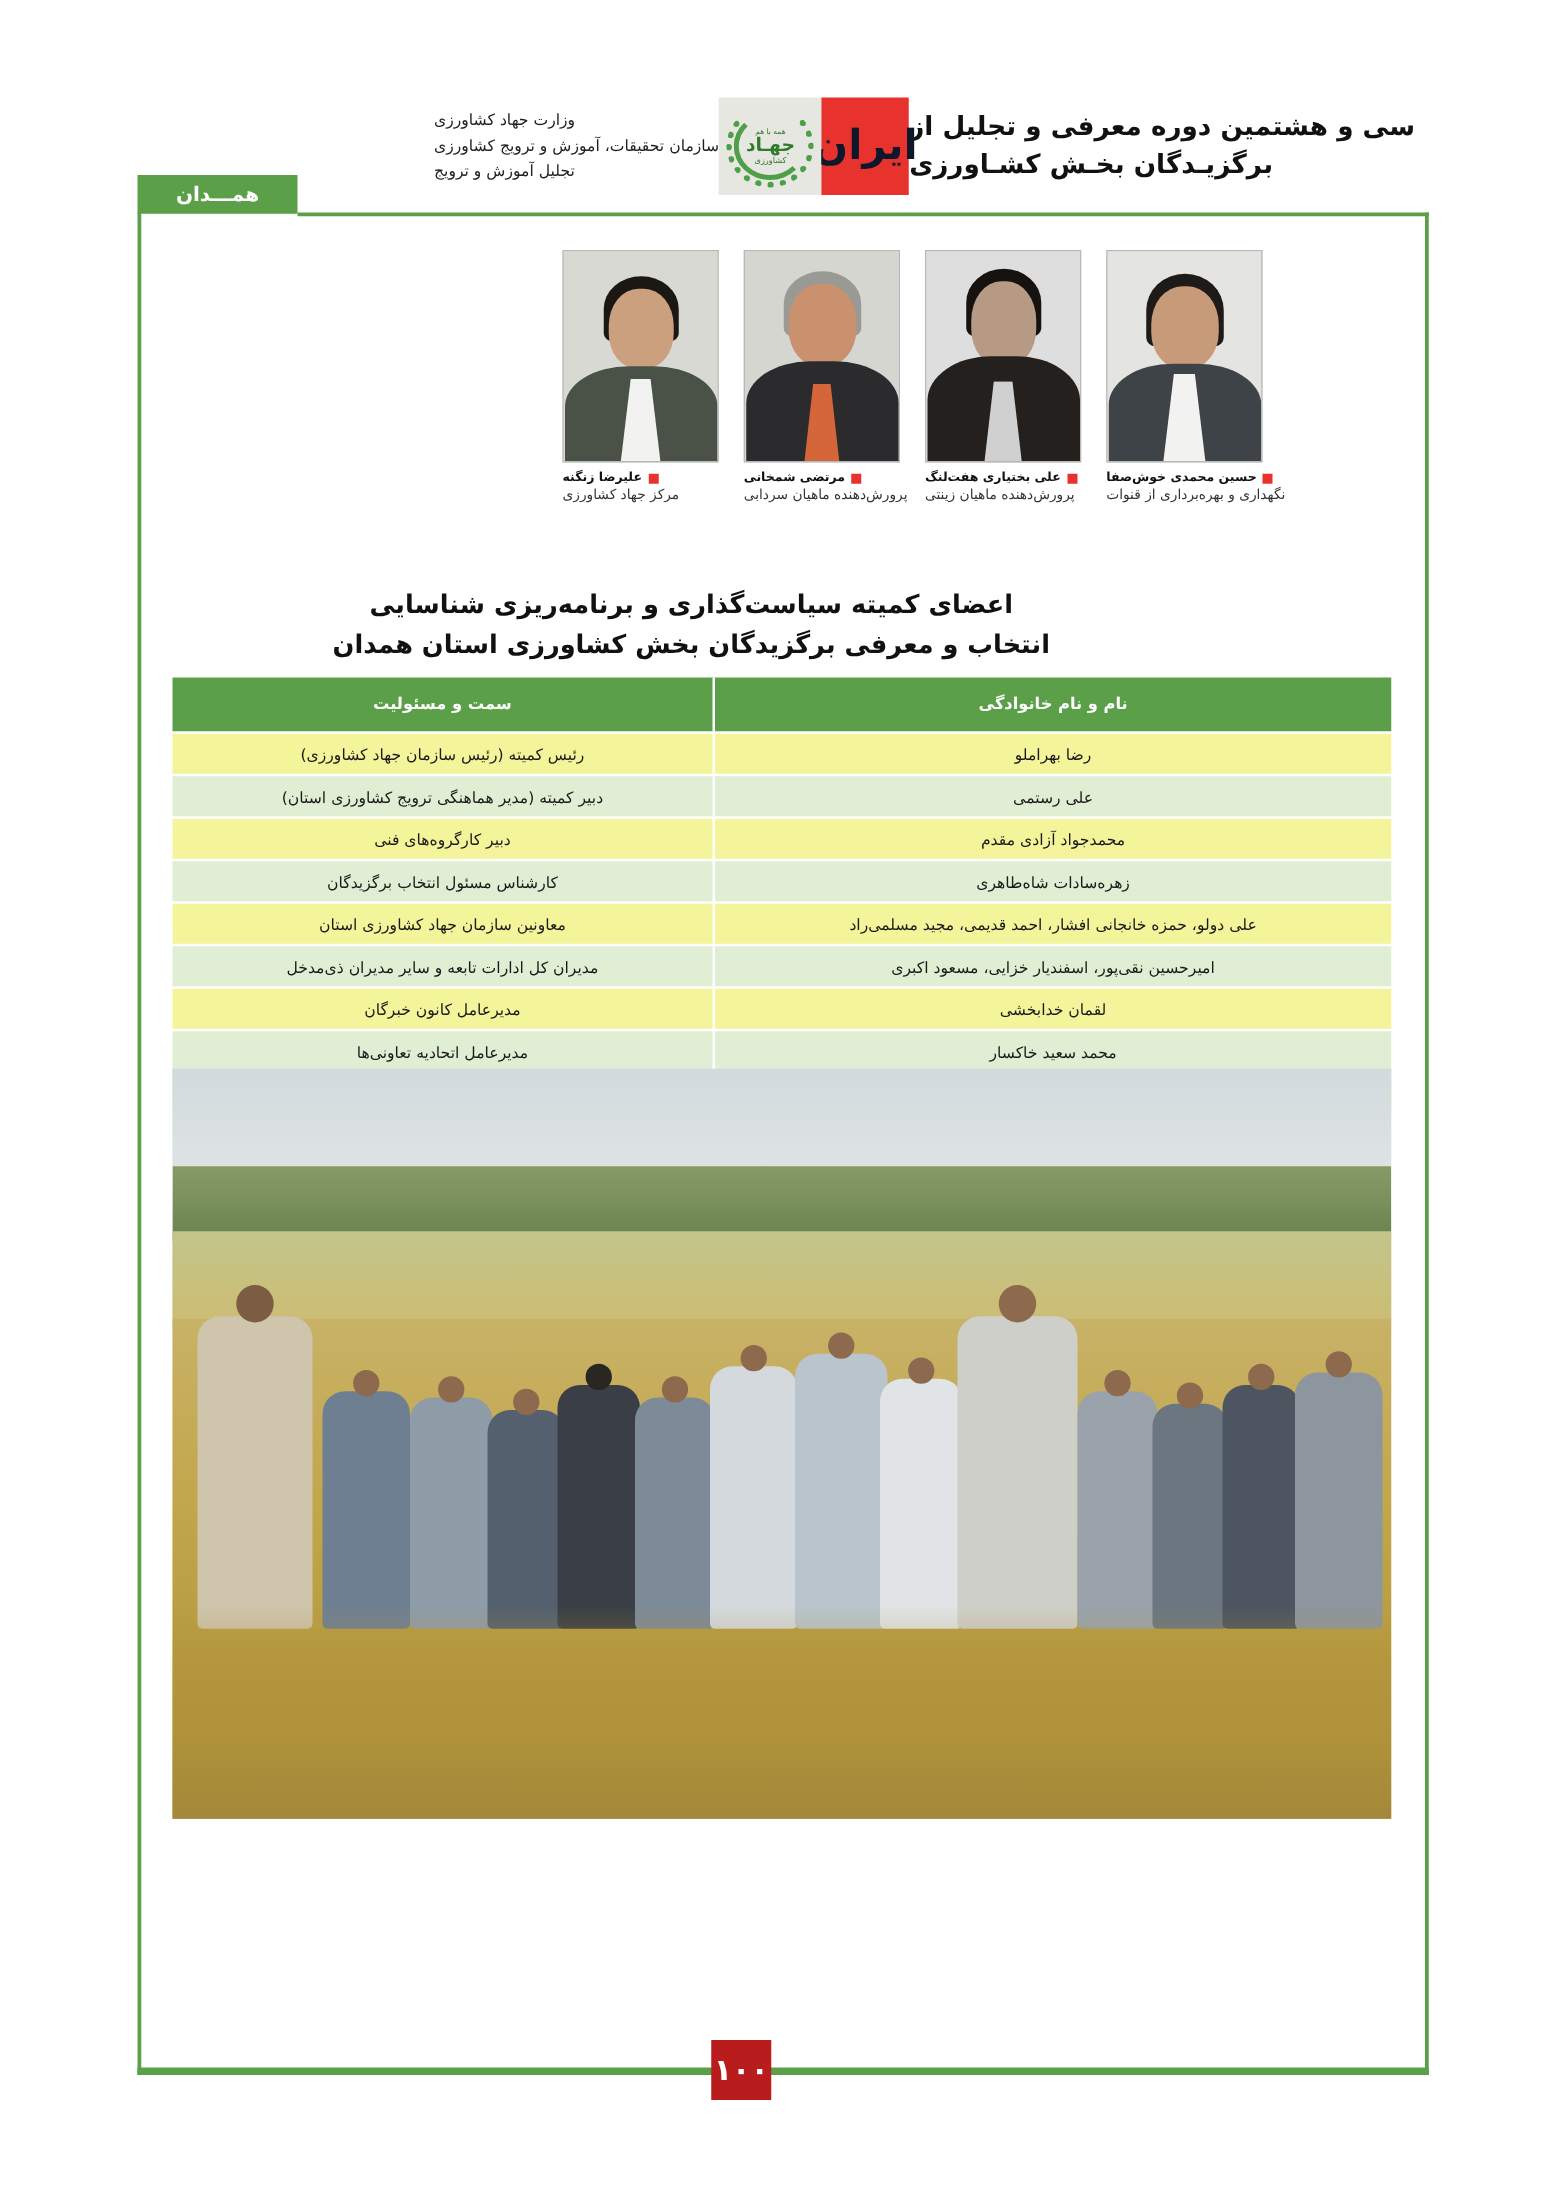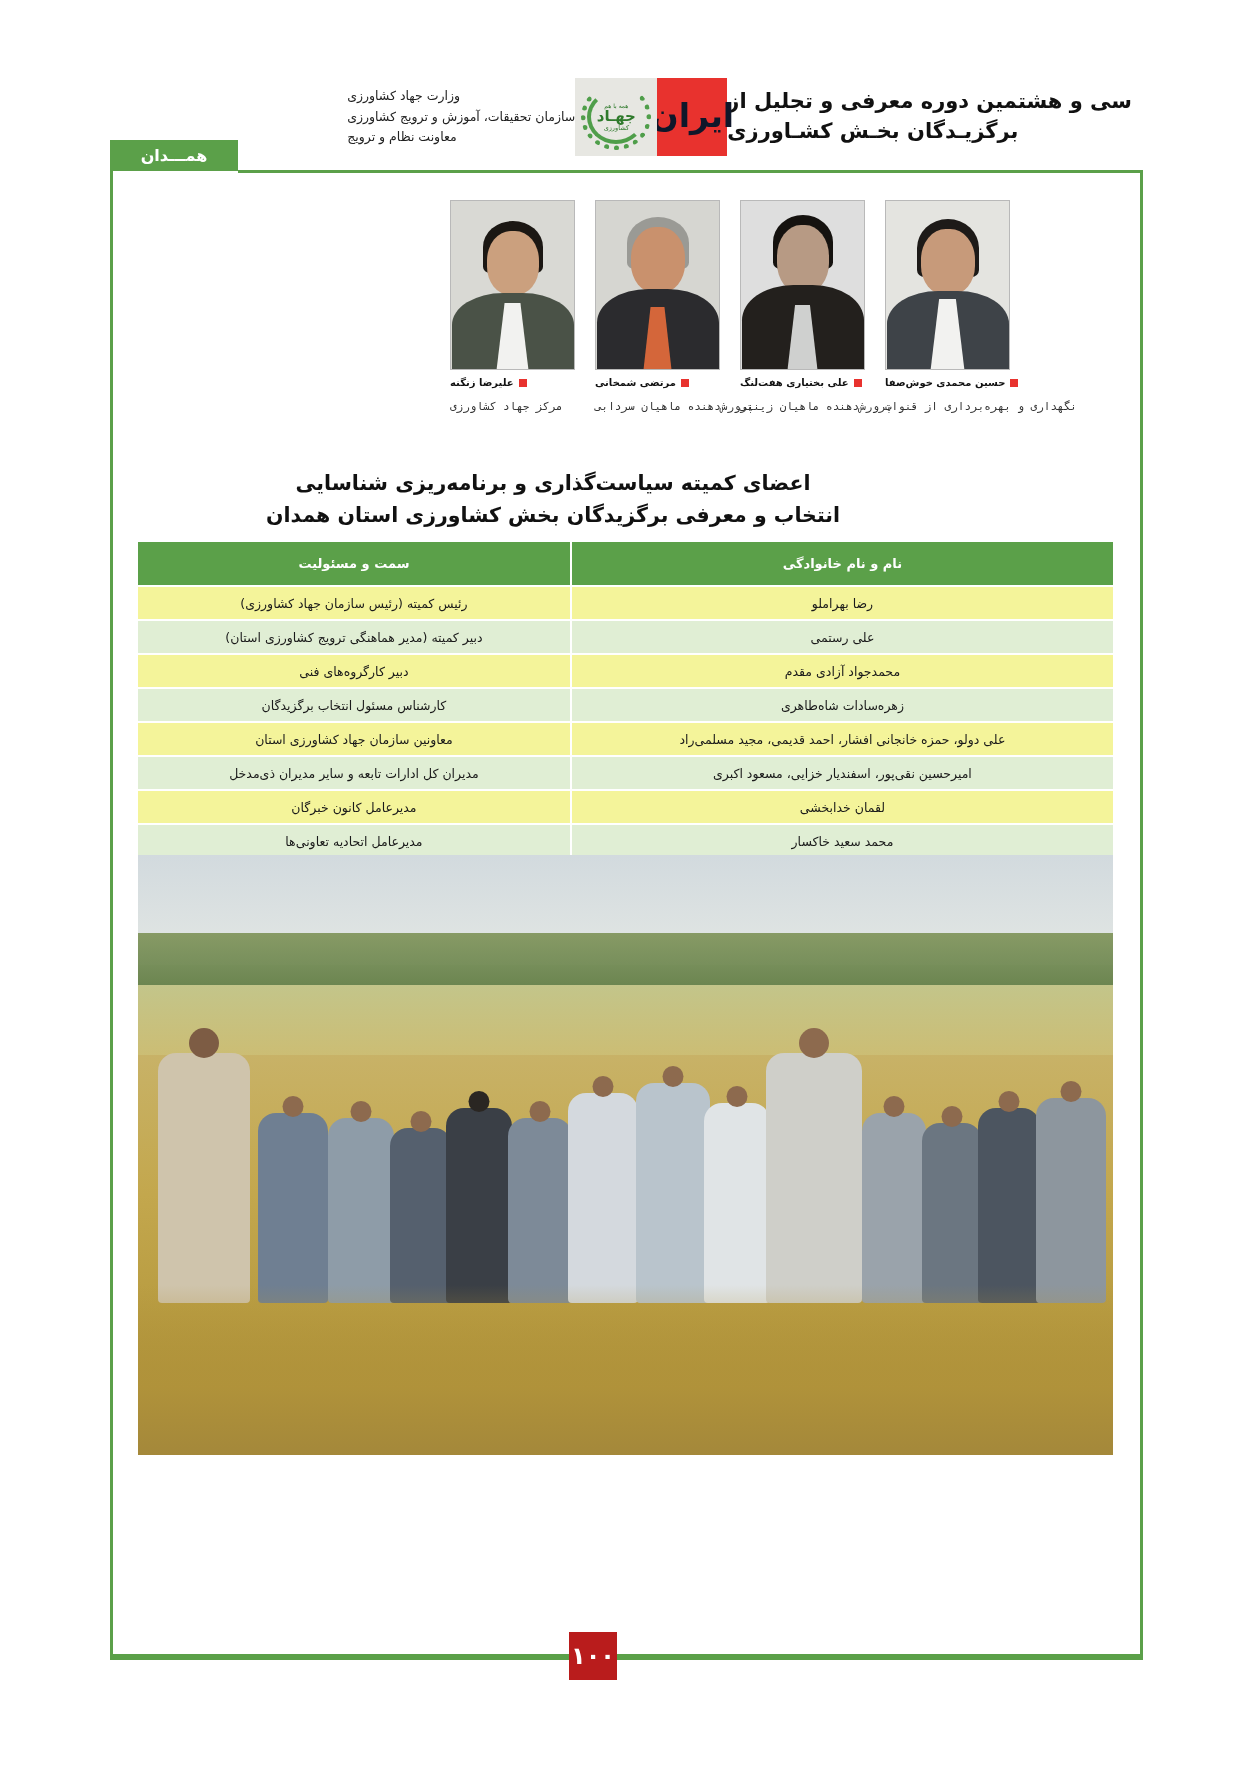--- a/index.html
+++ b/index.html
@@ -231,26 +231,25 @@
     width: 8px; height: 8px;
     background: #e8322e;
     flex: 0 0 8px;
   }
   .person .pname {
     font-size: 10px;
     font-weight: bold;
     color: #111111;
   }
   .person .prole {
-    margin-top: 12px;
+    margin-top: 1px;
     font-size: 11px;
     color: #333333;
     white-space: nowrap;
     text-align: right;
-    font-family: Liberation Mono, monospace;
   }
 
   
   #section-heading {
     position: absolute;
     top: 468px;
     left: 110px;
     width: 886px;
     text-align: center;
   }
@@ -392,21 +391,21 @@
           <span class="t-top">همه با هم</span>
           <span class="t-main">جهـاد</span>
           <span class="t-bot">کشاورزی</span>
         </div>
       </div>
     </div>
 
     <div id="ministry-lines">
       <div class="mline">وزارت جهاد کشاورزی</div>
       <div class="mline">سازمان تحقیقات، آموزش و ترویج کشاورزی</div>
-      <div class="mline">معاونت نظام و ترویج</div>
+      <div class="mline">تجلیل آموزش و ترویج</div>
     </div>
 
   </div>
 
   <div id="province-tab">
     <span>همـــدان</span>
   </div>
 
   <div id="frame-top-right"></div>
   <div id="frame"></div>

